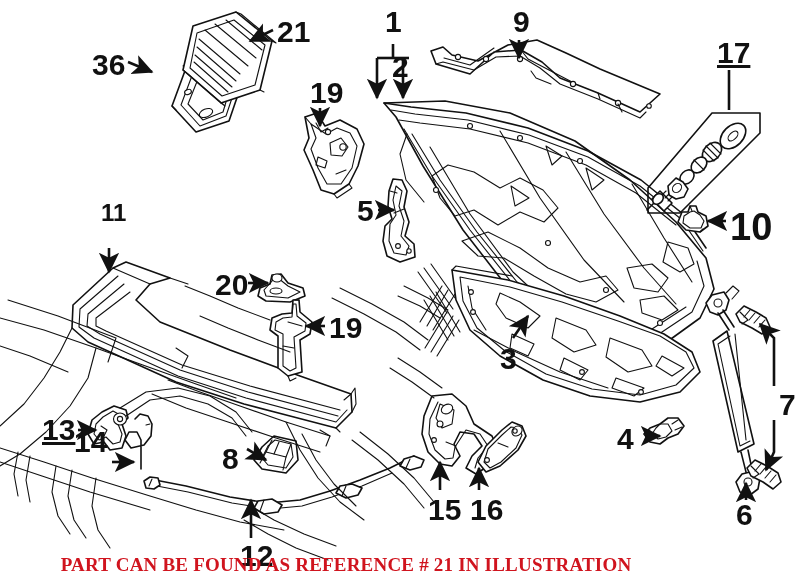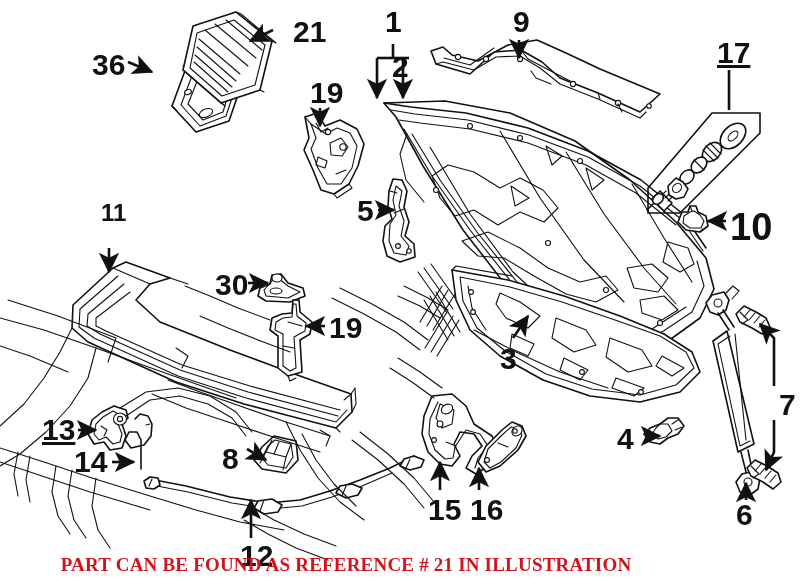--- a/index.html
+++ b/index.html
@@ -475,25 +475,25 @@
   <div class="callout-label" style="left:617px; top:424px; font-size:30px;">4</div>
   <div class="callout-label" style="left:357px; top:196px; font-size:30px;">5</div>
   <div class="callout-label" style="left:736px; top:500px; font-size:30px;">6</div>
   <div class="callout-label" style="left:779px; top:390px; font-size:30px;">7</div>
   <div class="callout-label" style="left:222px; top:444px; font-size:30px;">8</div>
   <div class="callout-label" style="left:513px; top:7px;   font-size:30px;">9</div>
   <div class="callout-label" style="left:730px; top:208px; font-size:38px;">10</div>
   <div class="callout-label" style="left:101px; top:201px; font-size:24px;">11</div>
   <div class="callout-label" style="left:240px; top:541px; font-size:30px;">12</div>
   <div class="callout-label" style="left:42px;  top:415px; font-size:30px;text-decoration:underline;">13</div>
-  <div class="callout-label" style="left:74px;  top:447px; font-size:30px;">14</div>
+  <div class="callout-label" style="left:74px;  top:427px; font-size:30px;">14</div>
   <div class="callout-label" style="left:428px; top:495px; font-size:30px;">15</div>
   <div class="callout-label" style="left:470px; top:495px; font-size:30px;">16</div>
   <div class="callout-label" style="left:717px; top:38px;  font-size:30px;text-decoration:underline;">17</div>
   <div class="callout-label" style="left:310px; top:78px;  font-size:30px;">19</div>
   <div class="callout-label" style="left:329px; top:313px; font-size:30px;">19</div>
-  <div class="callout-label" style="left:215px; top:270px; font-size:30px;">30</div>
-  <div class="callout-label" style="left:277px; top:17px;  font-size:30px;margin-left:16px;">21</div>
+  <div class="callout-label" style="left:215px; top:270px; font-size:30px;">20</div>
+  <div class="callout-label" style="left:277px; top:17px;  font-size:30px;">21</div>
   <div class="callout-label" style="left:92px;  top:50px;  font-size:30px;">36</div>
 
   <div class="caption-note" style="top:554px; font-size:19px; color:#d0141e;">PART CAN BE FOUND AS REFERENCE # 21 IN ILLUSTRATION</div>
 
 </div>
 
 </body></html>

